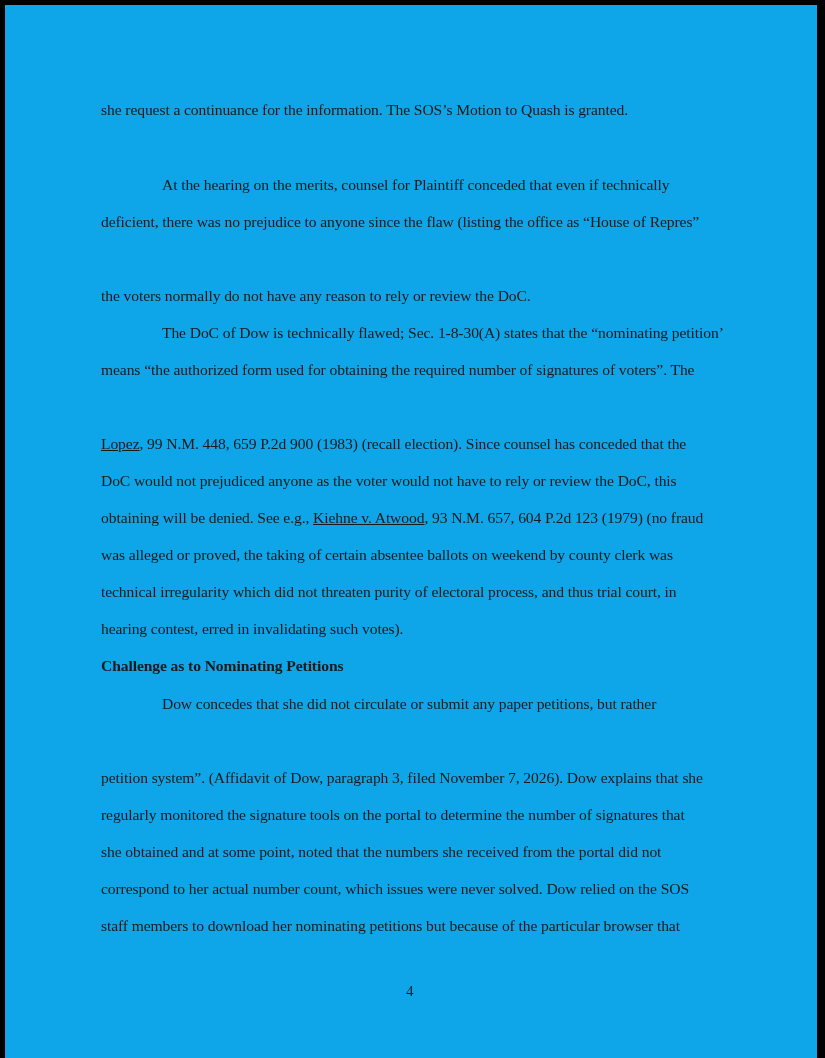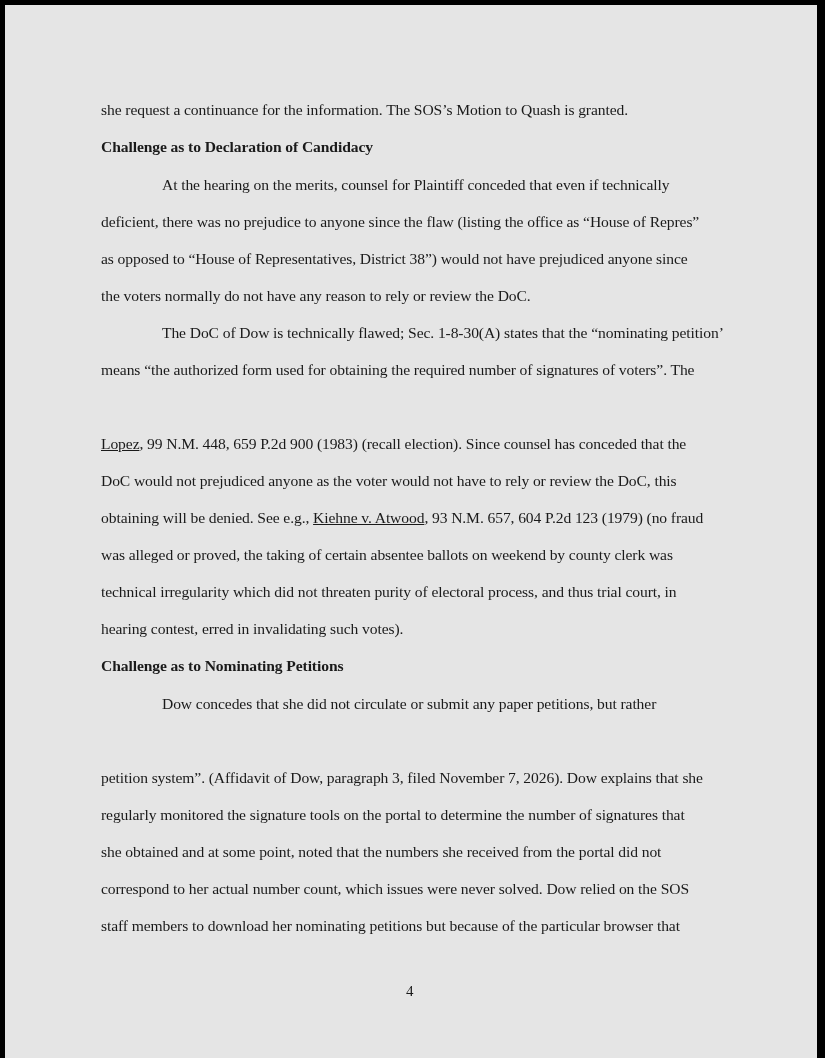--- a/index.html
+++ b/index.html
@@ -1,45 +1,43 @@
 <!DOCTYPE html>
 <html><head>
   <meta charset="utf-8">
   <style>
     html, body { margin: 0; padding: 0; }
     body {
       width: 825px; height: 1058px; background: #000; position: relative; overflow: hidden;
     }
     .page {
       position: absolute; left: 5px; top: 5px; width: 812px; height: 1053px;
-      background: #e5e5e5;
+      background: #0ea5e9;
       font-family: "Liberation Serif", serif;
       color: #1a1a1a;
     }
     .line {
       position: absolute; left: 96px;
       font-size: 15.6px; line-height: 18px; white-space: nowrap;
       letter-spacing: -0.1px;
     }
     .indent { left: 157px; }
     .heading { font-weight: bold; }
     .u { text-decoration: underline; }
     .pagenum {
       position: absolute; left: 401px; top: 977px; font-size: 15px; line-height: 18px;
     }
   </style>
 </head>
 <body>
 
 <div class="page">
   <div class="line" style="top:96px">she request a continuance for the information.  The SOS’s Motion to Quash is granted.</div>
-  <div class="line heading" style="top:133px">Challenge as to Declaration of Candidacy</div>
   <div class="line indent" style="top:171px">At the hearing on the merits, counsel for Plaintiff conceded that even if technically</div>
   <div class="line" style="top:208px">deficient, there was no prejudice to anyone since the flaw (listing the office as “House of Repres”</div>
-  <div class="line" style="top:245px">as opposed to “House of Representatives, District 38”) would not have prejudiced anyone since</div>
   <div class="line" style="top:282px">the voters normally do not have any reason to rely or review the DoC.</div>
   <div class="line indent" style="top:319px">The DoC of Dow is technically flawed; Sec. 1-8-30(A) states that the “nominating petition’</div>
   <div class="line" style="top:356px">means “the authorized form used for obtaining the required number of signatures of voters”.  The</div>
   <div class="line" style="top:430px"><span class="u">Lopez</span><span>, 99 N.M. 448, 659 P.2d 900 (1983) (recall election).  Since counsel has conceded that the</span></div>
   <div class="line" style="top:467px">DoC would not prejudiced anyone as the voter would not have to rely or review the DoC, this</div>
   <div class="line" style="top:504px"><span>obtaining will be denied.  See e.g., </span><span class="u">Kiehne v. Atwood</span><span>, 93 N.M. 657, 604 P.2d 123 (1979) (no fraud</span></div>
   <div class="line" style="top:541px">was alleged or proved, the taking of certain absentee ballots on weekend by county clerk was</div>
   <div class="line" style="top:578px">technical irregularity which did not threaten purity of electoral process, and thus trial court, in</div>
   <div class="line" style="top:615px">hearing contest, erred in invalidating such votes).</div>
   <div class="line heading" style="top:652px">Challenge as to Nominating Petitions</div>

